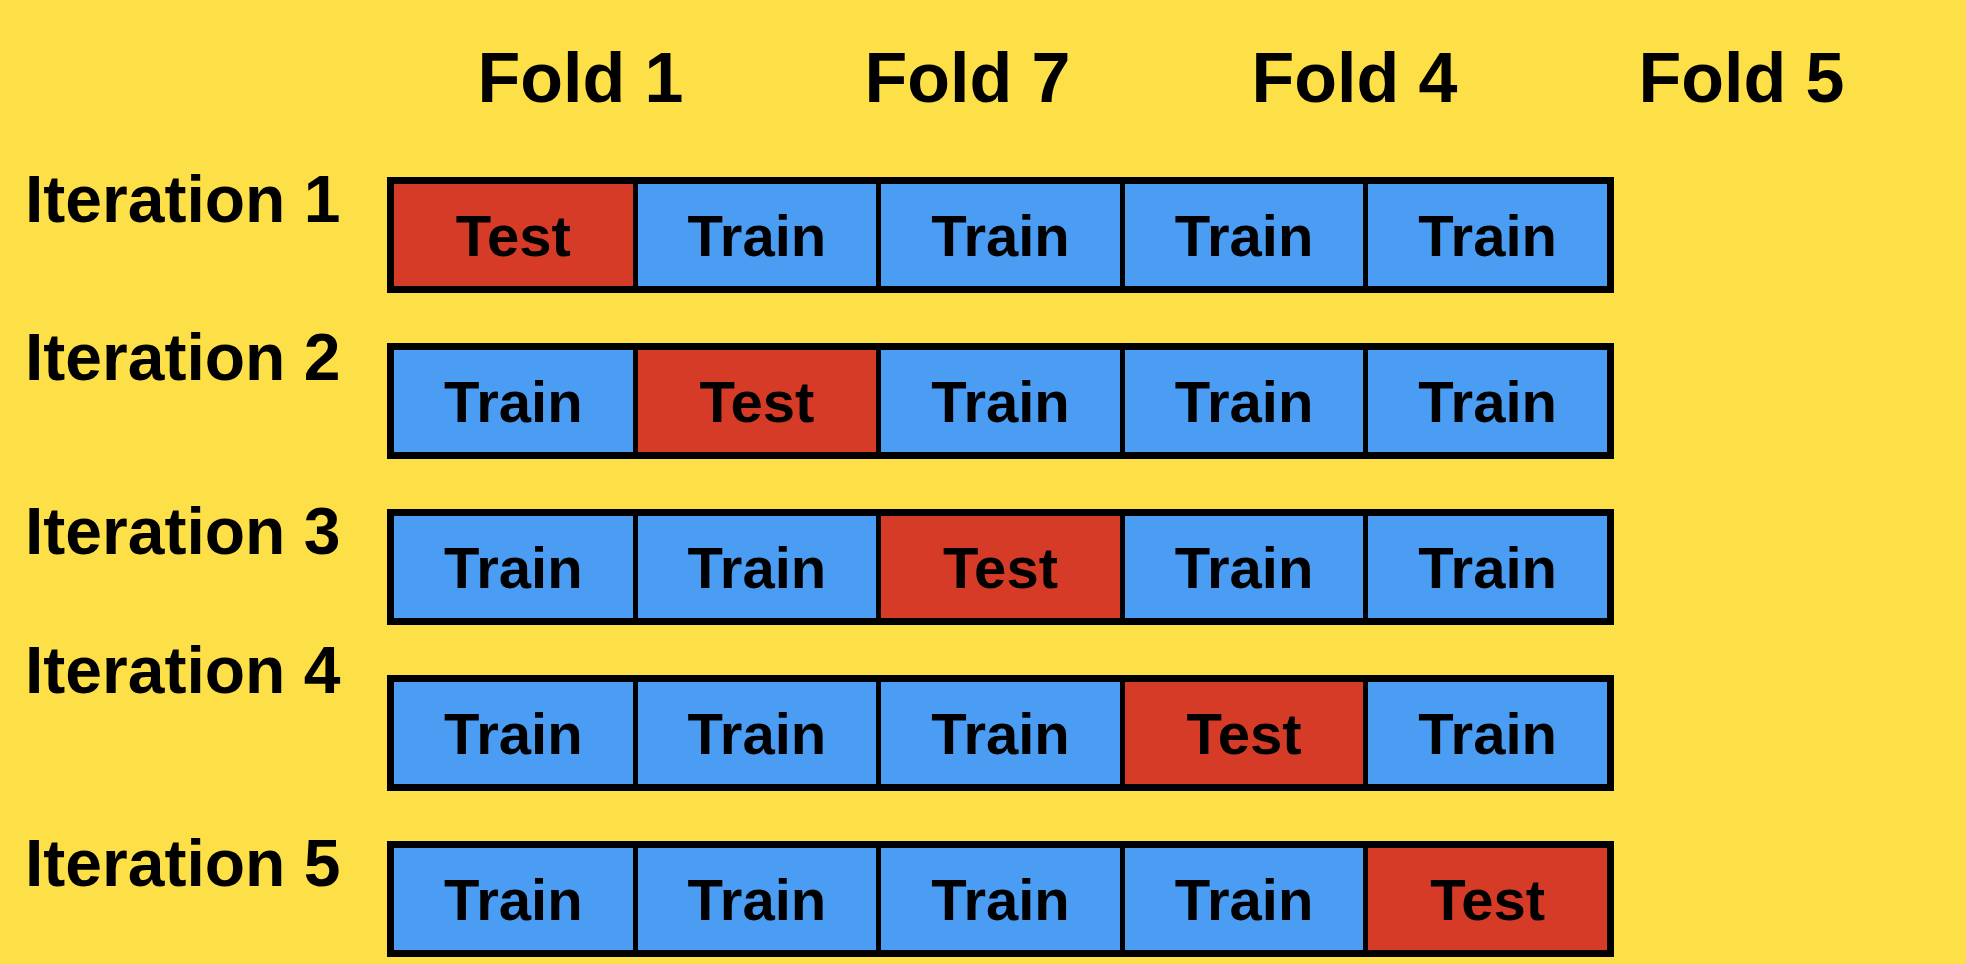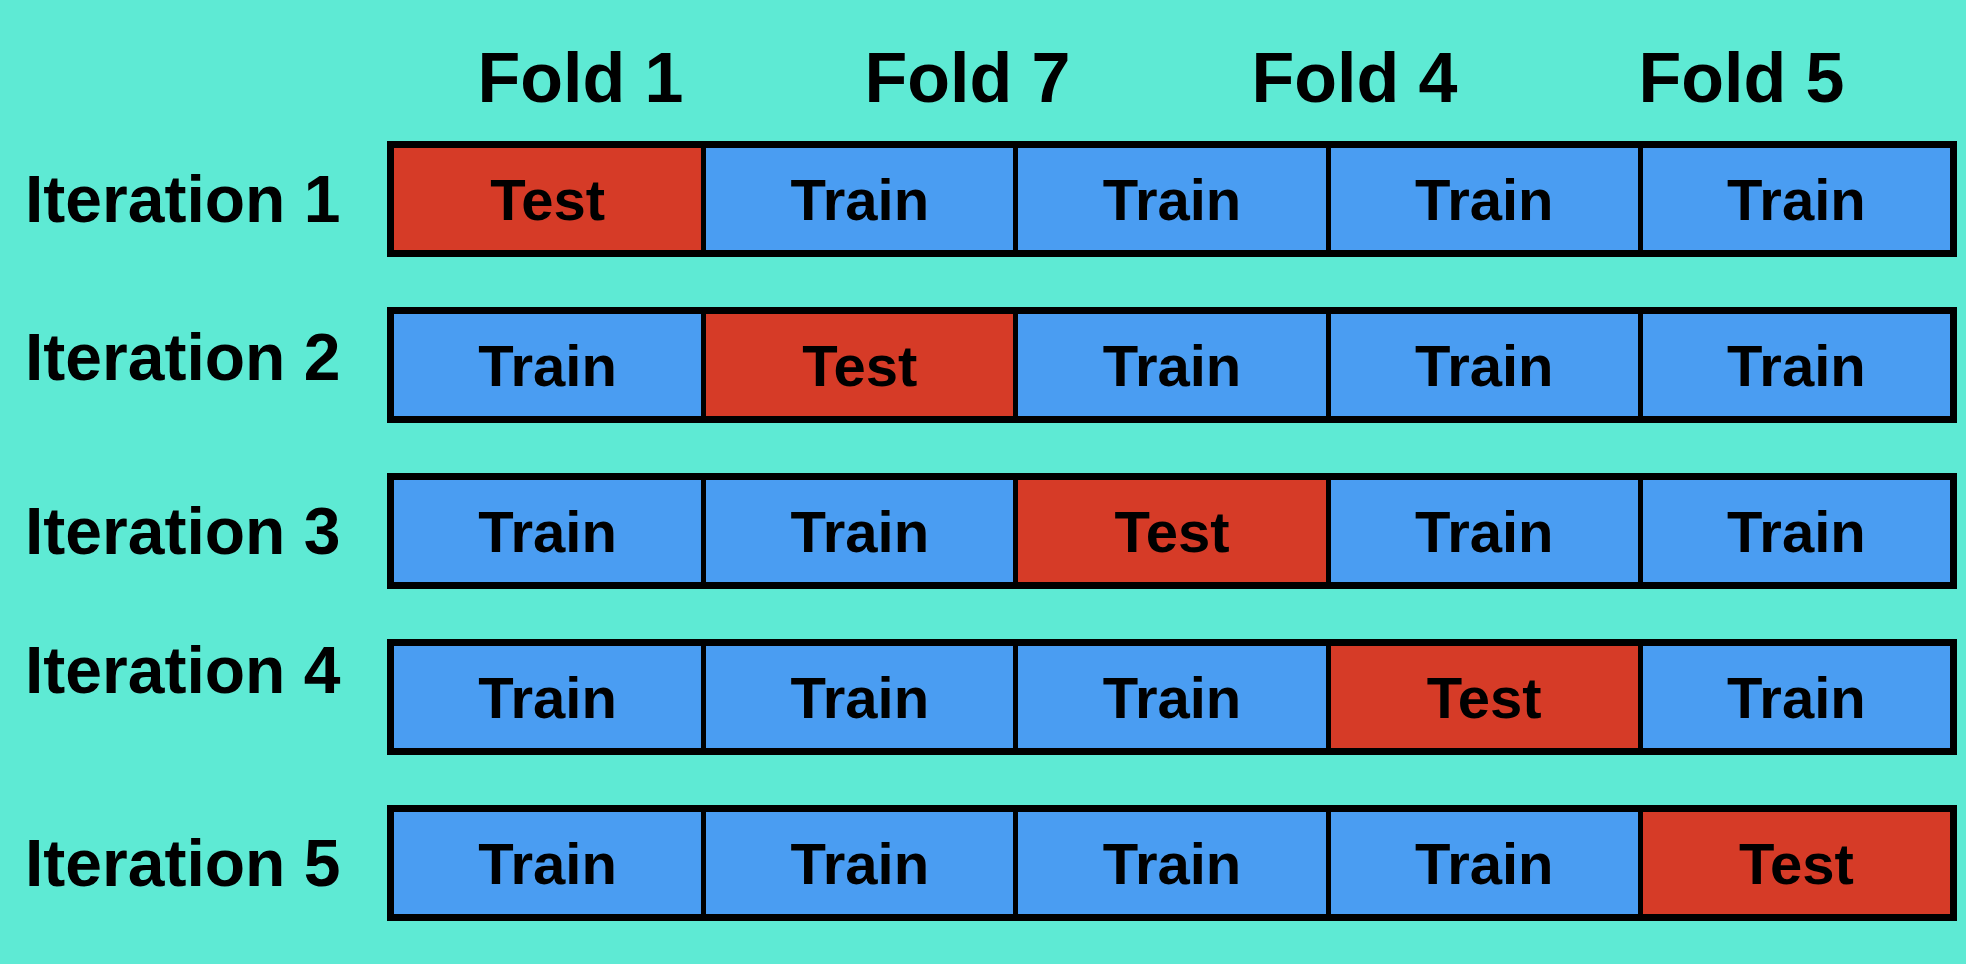--- a/index.html
+++ b/index.html
@@ -41,44 +41,45 @@
     height: 116px;
     display: flex;
     align-items: center;
     justify-content: flex-start;
     font-size: 66px;
     white-space: nowrap;
   }
   .fold-row {
     position: absolute;
     left: 387px;
-    width: 1570px;
+    width: 1227px;
     height: 116px;
     box-sizing: border-box;
     border-style: solid;
     border-width: 7px;
     display: flex;
+    margin-top: 36px;
   }
   .grid-cell {
     flex: 1;
     display: flex;
     align-items: center;
     justify-content: center;
     font-size: 58px;
     border-left-style: solid;
     border-left-width: 5px;
   }
   .grid-cell:first-child {
     border-left-width: 0;
   }
 </style>
 </head>
 <body>
 
-<div class="canvas" style="background: #5eead4;">
+<div class="canvas" style="background: #fde047;">
   <div class="header-row">
       <div class="header-cell" style="color: rgb(0, 0, 0);">Fold 1</div>
       <div class="header-cell" style="color: rgb(0, 0, 0);">Fold 7</div>
       <div class="header-cell" style="color: rgb(0, 0, 0);">Fold 4</div>
       <div class="header-cell" style="color: rgb(0, 0, 0);">Fold 5</div>
     </div>
   <div id="grid-container">
       <div class="iter-label" style="top: 141px; color: rgb(0, 0, 0);">Iteration 1</div>
       <div class="fold-row" style="top: 141px; border-color: rgb(0, 0, 0);">
         <div class="grid-cell" style="background: rgb(214, 59, 39); border-left-color: rgb(0, 0, 0); color: rgb(0, 0, 0);">Test</div>

